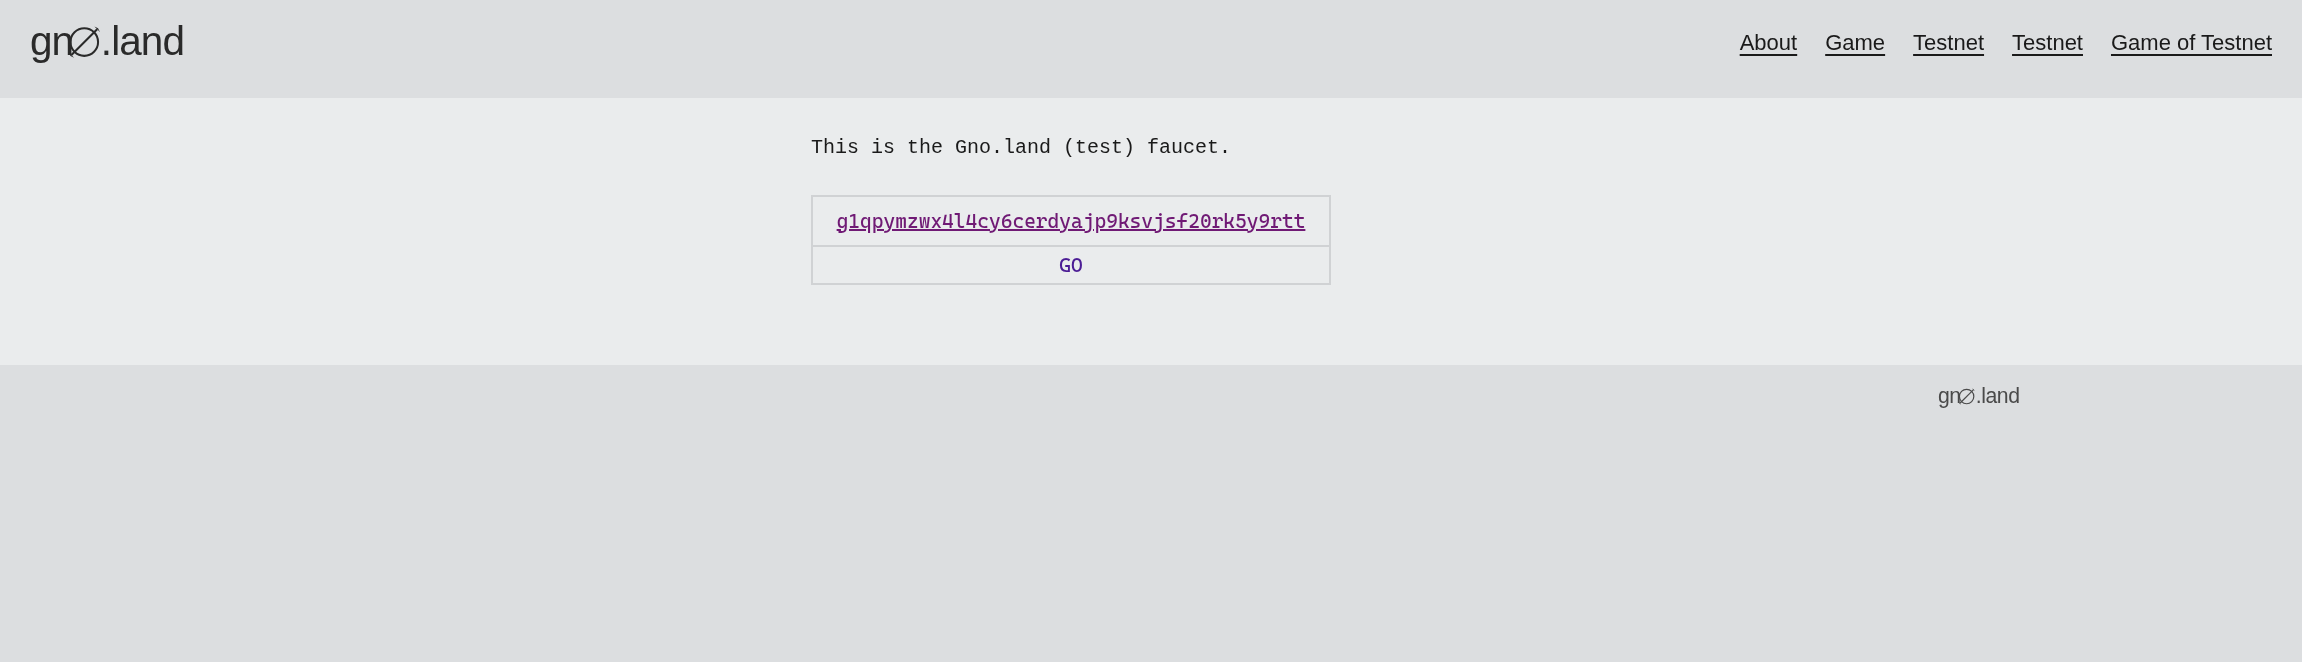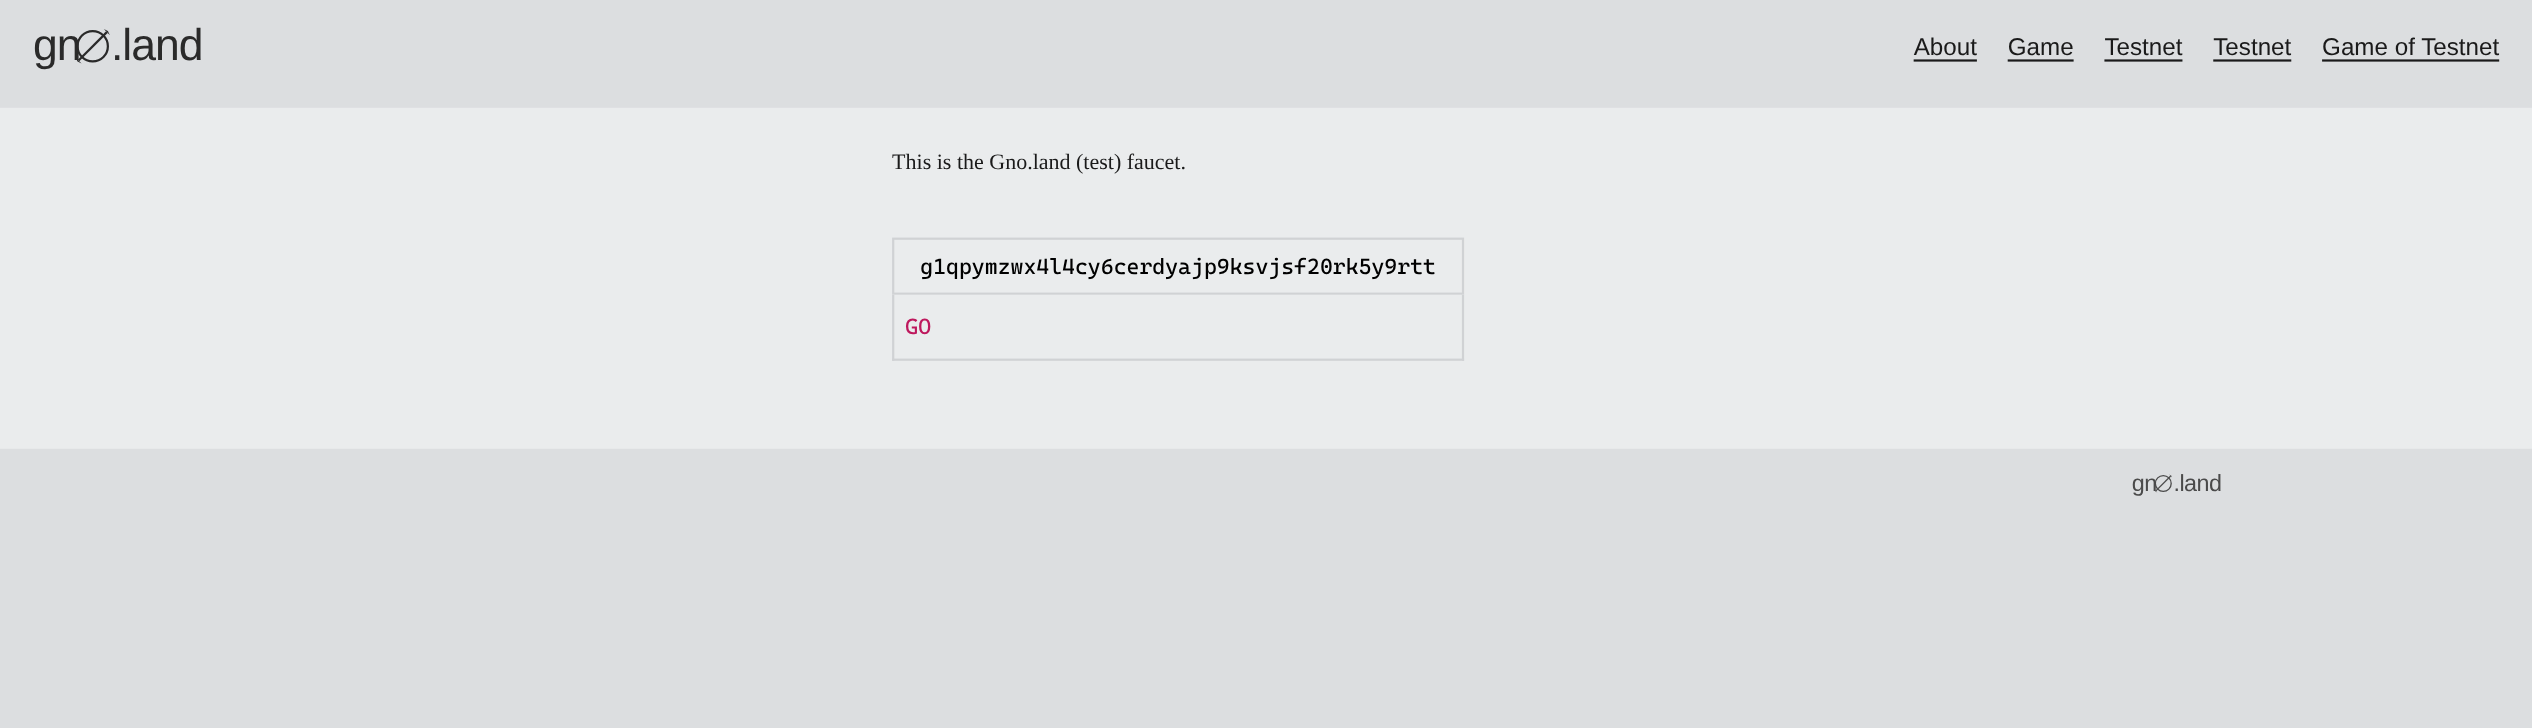--- a/index.html
+++ b/index.html
@@ -54,53 +54,54 @@
       margin-bottom: 4px;
     }
     
     .content {
       max-width: 700px;
       margin: 0 auto;
       padding-left: 10px;
     }
     
     .faucet-text {
-      font-family: Liberation Serif, serif;
+      font-family: Liberation Mono, monospace;
       font-size: 20px;
       line-height: 1.5;
       color: #1a1a1a;
-      margin-bottom: 53px;
+      margin-bottom: 32px;
     }
     
     .form-group {
       display: flex;
       flex-direction: column;
       max-width: 520px;
     }
     
     .address-input {
       font-family: ui-monospace, "SF Mono", "Monaco", "Cascadia Mono", "Roboto Mono", Menlo, Consolas, monospace;
       font-size: 20px;
       padding: 12px 10px;
       text-align: center;
       background: #eaeced;
       border: 2px solid #d0d2d4;
-      color: #000000;
+      color: #701a75;
       outline: none;
+      text-decoration: underline;
     }
     
     .go-button {
       font-family: ui-monospace, "SF Mono", "Monaco", "Cascadia Mono", "Roboto Mono", Menlo, Consolas, monospace;
       font-size: 20px;
-      padding: 17px 10px;
-      text-align: left;
+      padding: 6px 10px;
+      text-align: center;
       background: #eaeced;
       border: 2px solid #d0d2d4;
       border-top: none;
-      color: #be185d;
+      color: #4c1d95;
       cursor: pointer;
     }
     
     .footer {
       background: #dcdee0;
       padding: 16px 30px;
       text-align: right;
     }
     
     .footer-logo {

